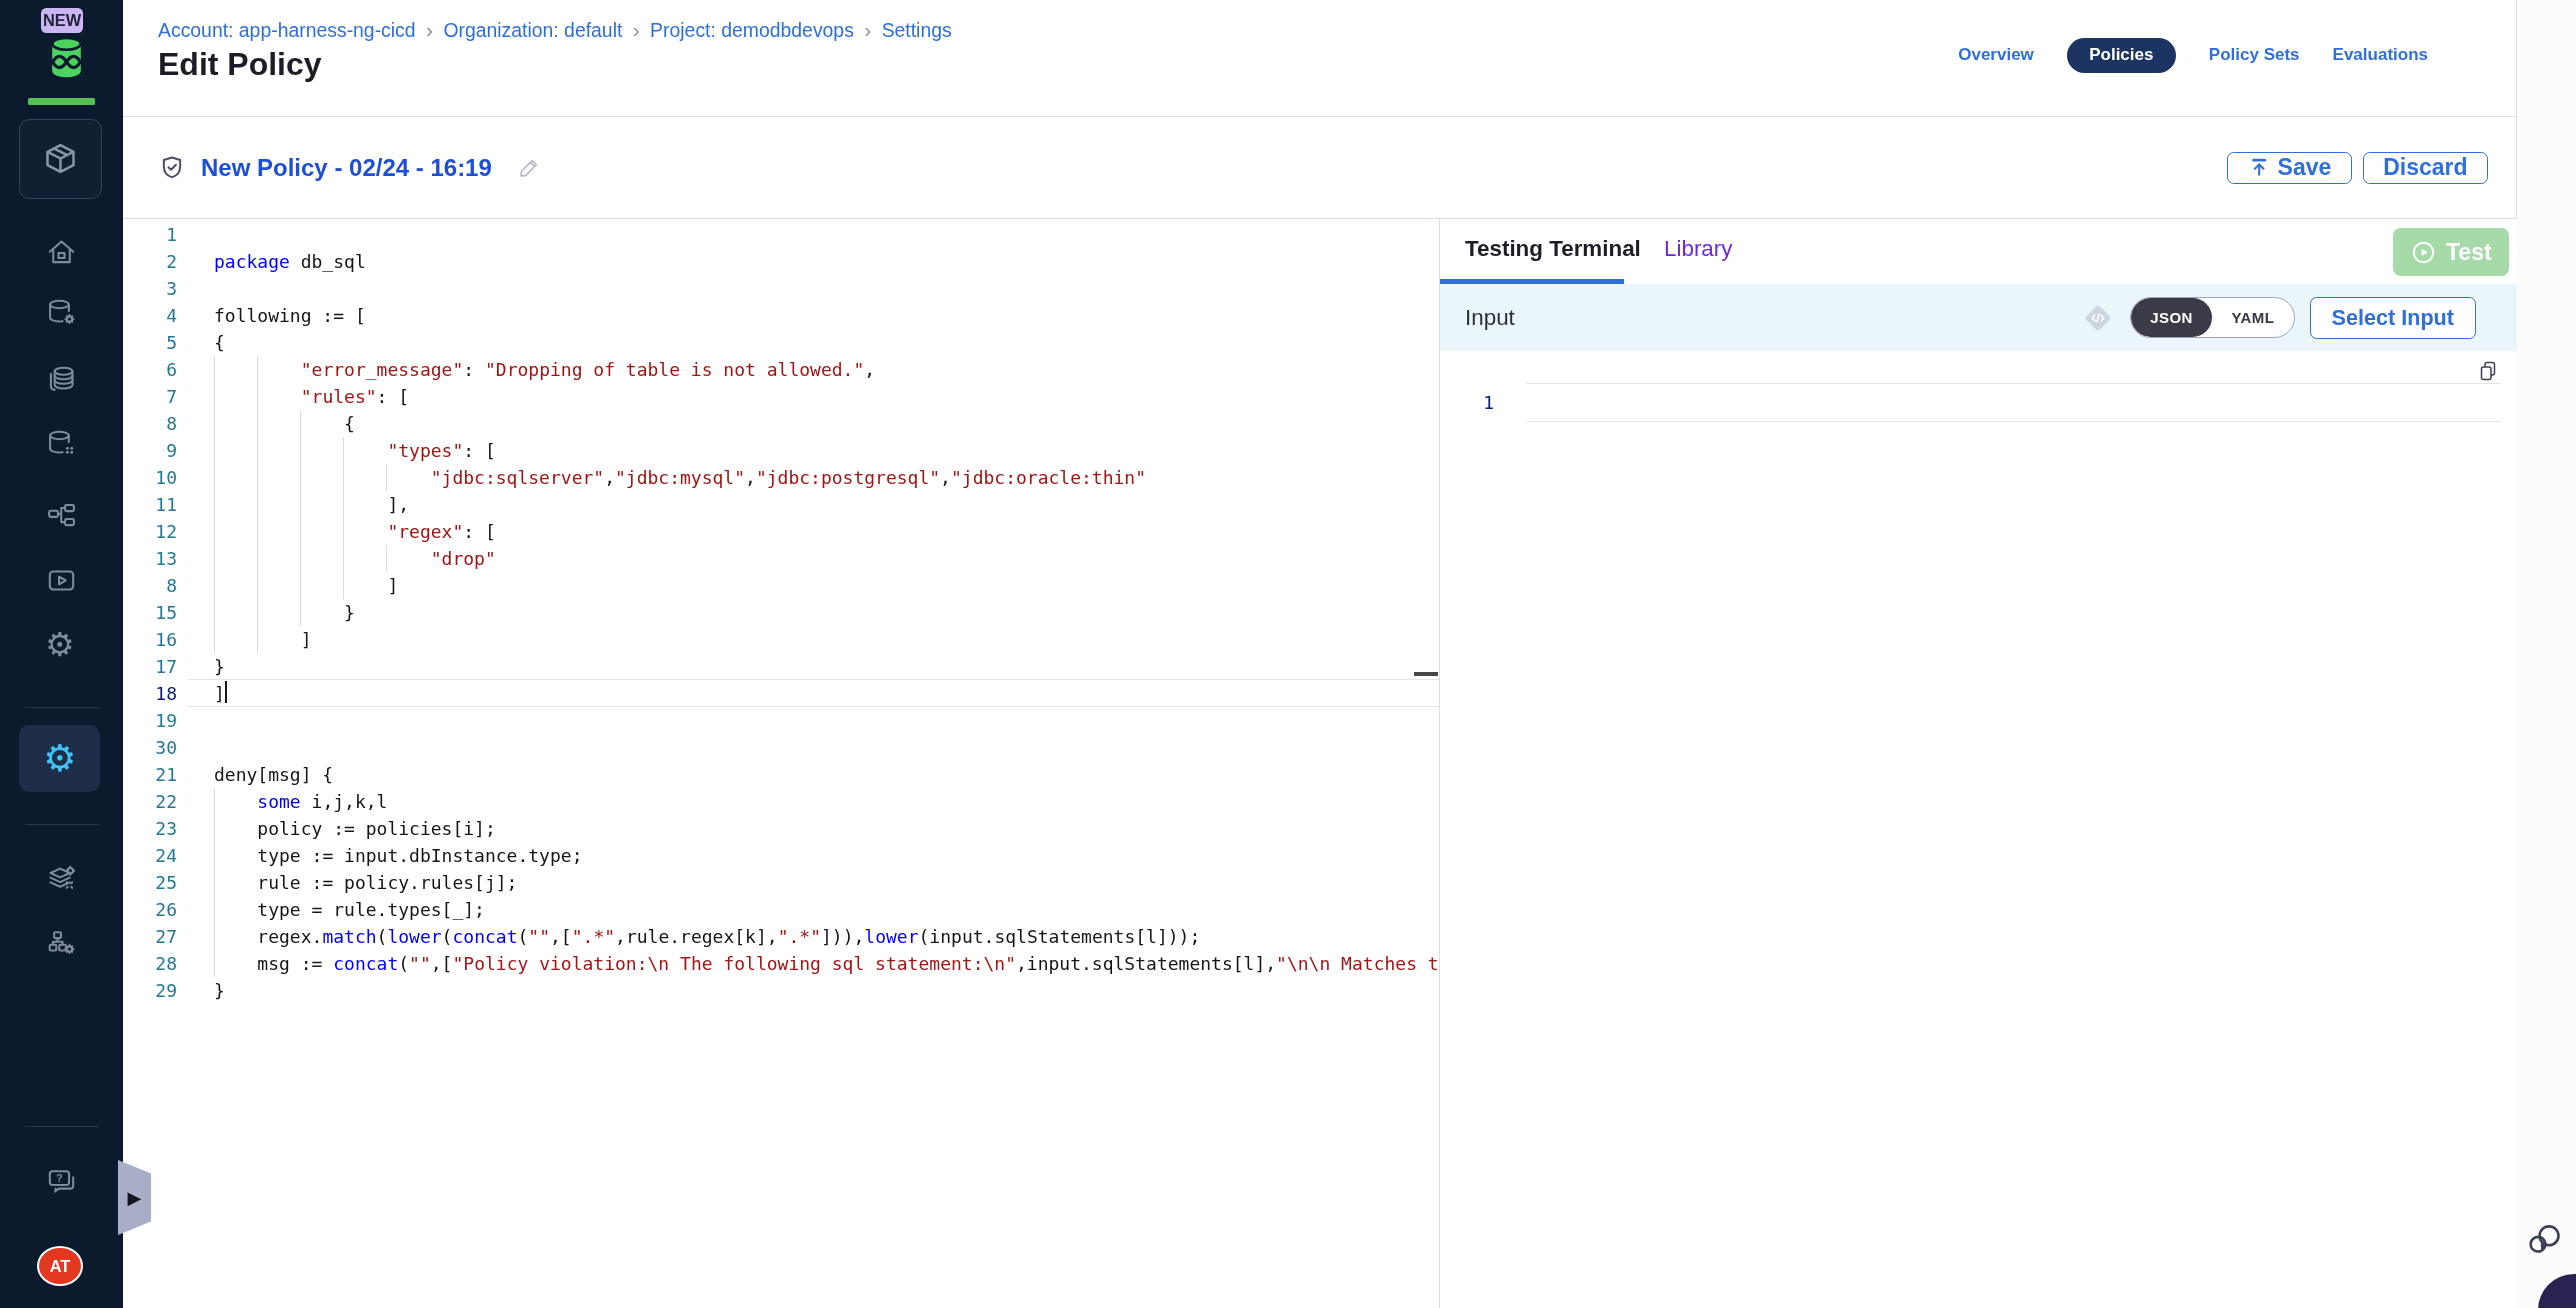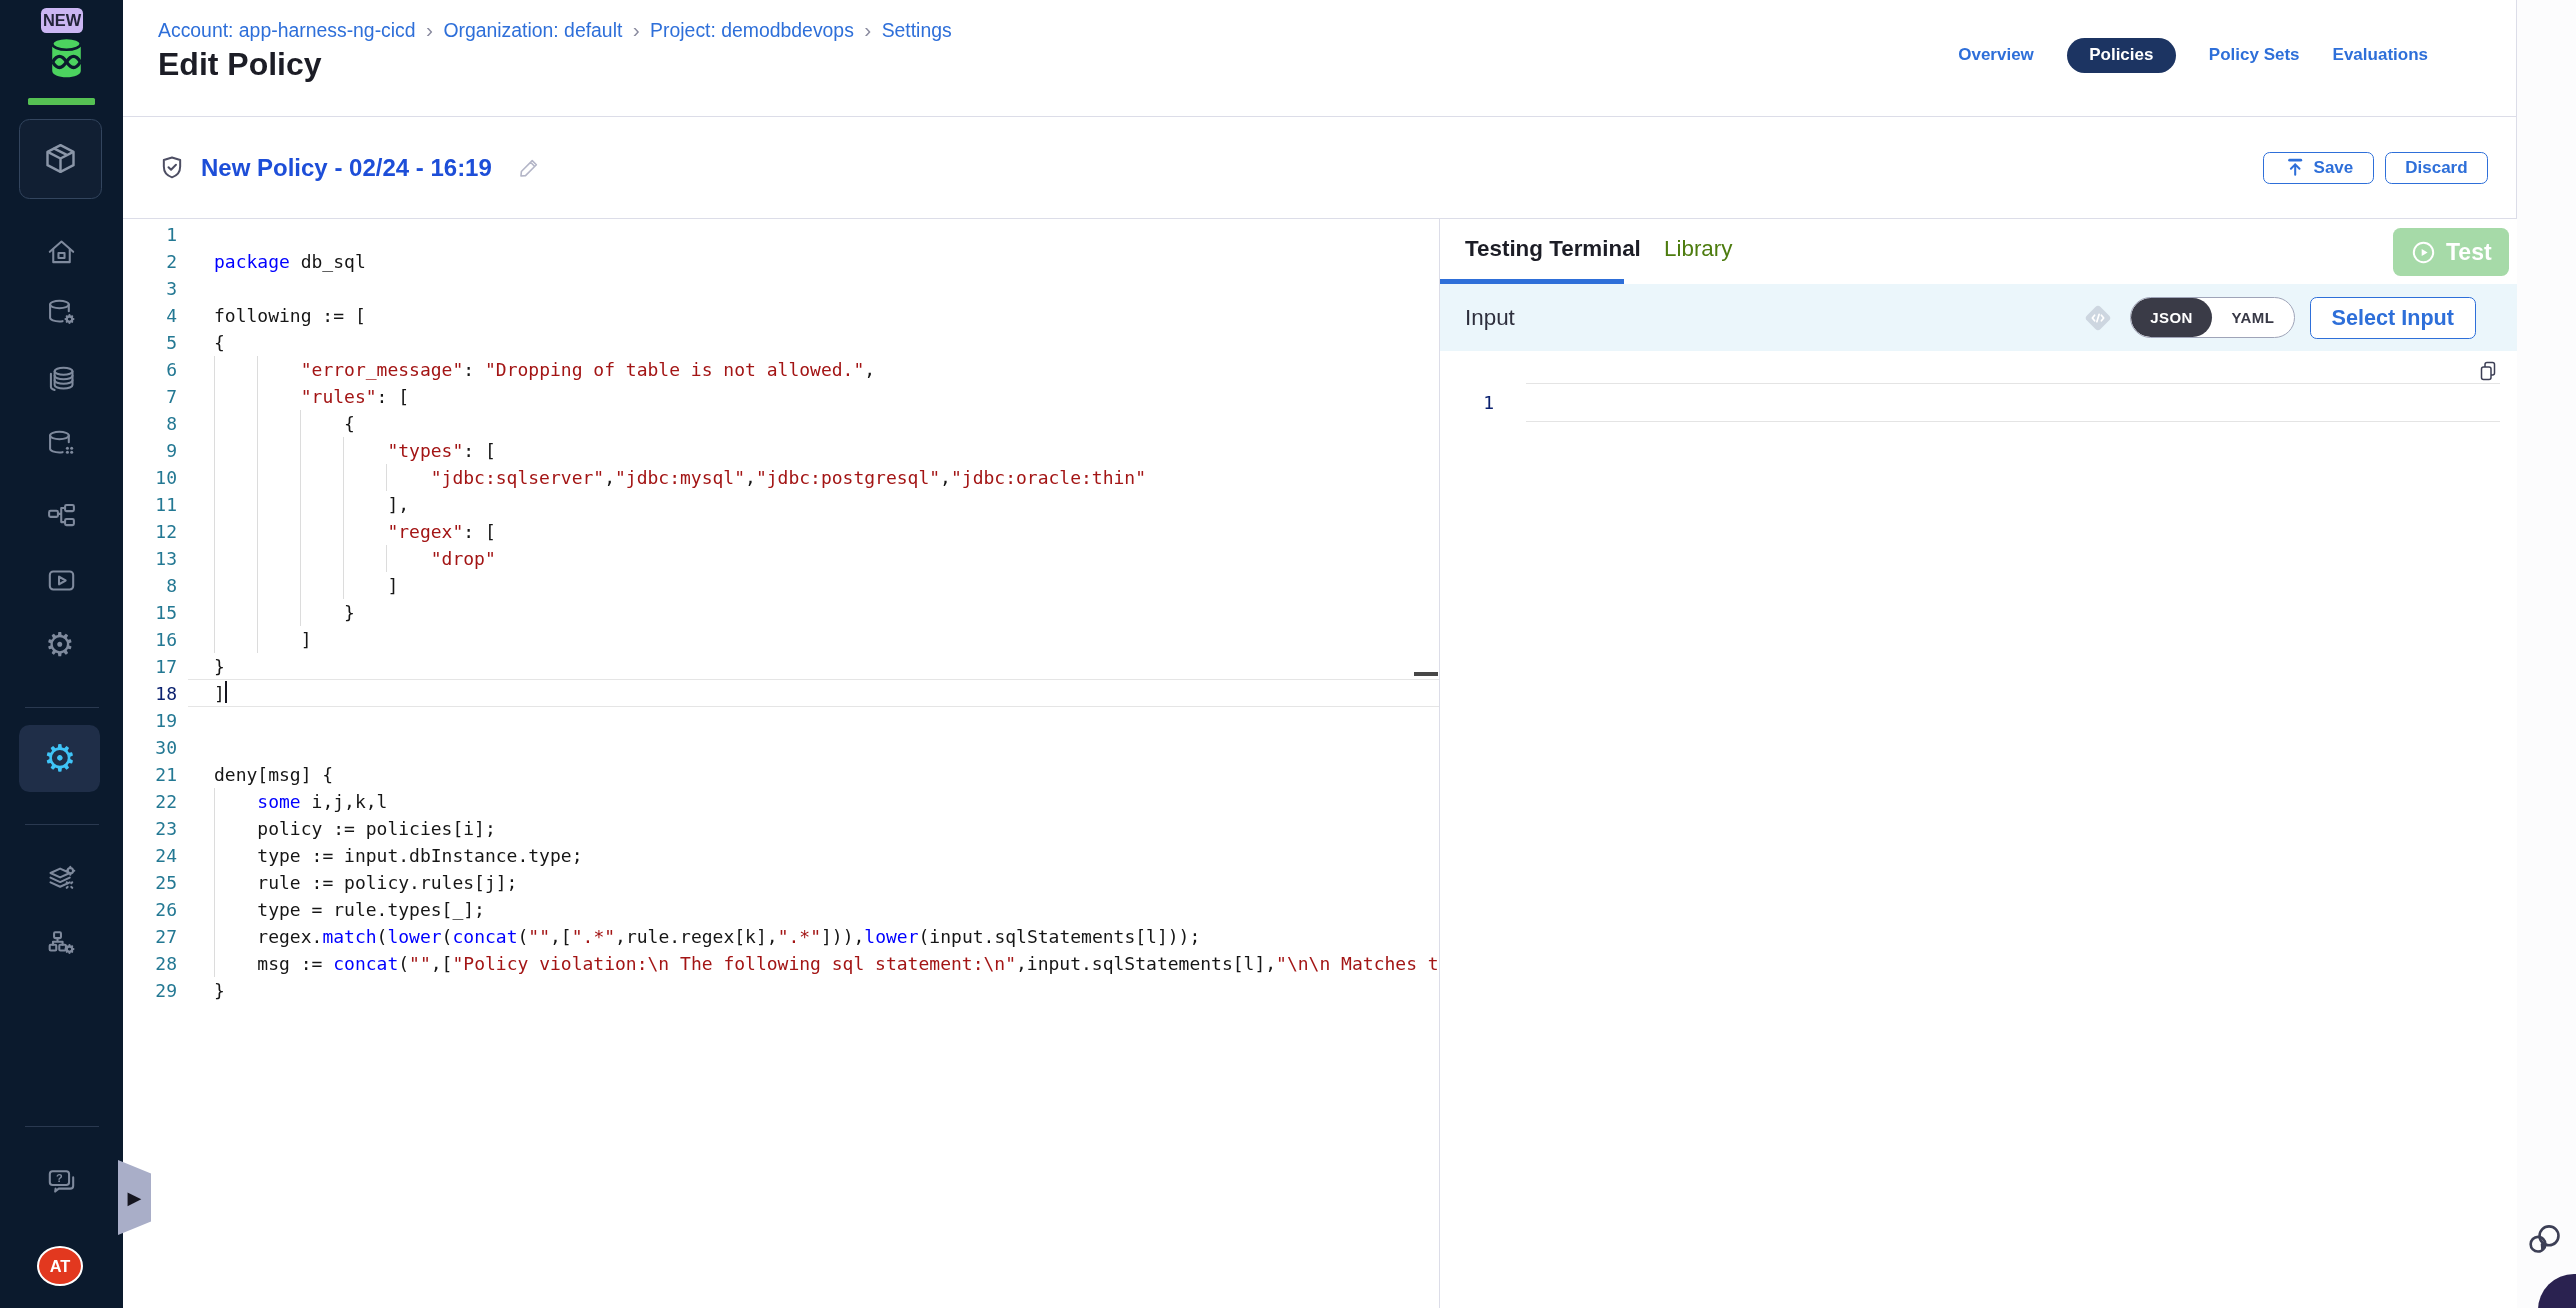--- a/index.html
+++ b/index.html
@@ -50,21 +50,21 @@
 
   
   .policy-bar{position:relative;height:101px;border-bottom:0.7px solid #dcdde8;flex:none;}
   .pb-left{position:absolute;left:35px;top:0;height:100%;display:flex;align-items:center;gap:15px;}
   .shield-ic{width:28px;height:28px;color:#4d4e63;}
   .policy-name{font-size:24px;font-weight:bold;color:#1d4ed8;}
   .pencil-ic{width:25px;height:25px;color:#b3b5c7;margin-left:10.4px;cursor:pointer;}
   .pb-right{position:absolute;right:29px;top:0;height:100%;display:flex;align-items:center;gap:11.2px;}
   .btn-outline{display:flex;align-items:center;justify-content:center;gap:7.5px;height:32px;padding:0 19.4px;
                border:1.9px solid #2e6fd9;border-radius:6.7px;background:#fff;color:#2e6fd9;
-               font-size:17px;font-weight:600;cursor:pointer;}
+               font-size:23px;font-weight:600;cursor:pointer;}
   .save-ic{width:22.4px;height:22.4px;color:#2e6fd9;}
   .save-ic svg{stroke-width:2.2;}
 
   
   .workspace{flex:1;display:flex;min-height:0;}
   .code-editor{position:relative;width:1316px;flex:none;border-right:0.7px solid #dcdde8;overflow:hidden;background:#fff;}
   .code-lines{padding-top:1.5px;font-family:"DejaVu Sans Mono",monospace;font-size:18px;}
   .cl{position:relative;height:27px;line-height:27px;display:flex;white-space:pre;}
   .cl .num{flex:none;width:54px;text-align:right;color:#237893;}
   .cl .ct{position:relative;margin-left:37px;}
@@ -75,21 +75,21 @@
                     border-top:1.1px solid #e5e5e5;border-bottom:1.1px solid #e5e5e5;pointer-events:none;}
   .tk-kw{color:#0000ff;margin-top:44px;}
   .tk-str{color:#a31515;}
   .tk-pl{color:#161616;}
   .cursor{display:inline-block;width:2.2px;height:22.4px;background:#15151f;vertical-align:-3.7px;}
   .ruler-dash{position:absolute;right:1.5px;top:453px;width:24px;height:3.7px;background:#474747;}
 
   
   .panel{flex:1;display:flex;flex-direction:column;min-width:0;background:#fff;}
   .panel-tabs{position:relative;height:65px;flex:none;}
-  .ptab{position:absolute;top:0;height:60px;display:flex;align-items:center;font-size:22.4px;color:#4d7c0f;cursor:pointer;}
+  .ptab{position:absolute;top:0;height:60px;display:flex;align-items:center;font-size:22.4px;color:#6d28d9;cursor:pointer;}
   .ptab.active{font-weight:bold;color:#1c1d26;}
   .ptab-underline{position:absolute;left:0;bottom:0;width:184px;height:5.2px;background:#2e6fd9;}
   .test-btn{position:absolute;right:8.2px;top:9px;width:116px;height:48px;background:#a6daa8;border:none;border-radius:7.5px;
             color:#fff;font-size:23px;font-weight:bold;display:flex;align-items:center;justify-content:center;gap:9px;cursor:pointer;}
   .play-ic{width:27px;height:27px;color:#fff;}
   .play-ic svg{stroke-width:1.8;}
   .input-bar{height:67px;flex:none;background:#ebf6fb;display:flex;align-items:center;padding:0 41px 0 25px;gap:15px;}
   .input-label{font-size:22.4px;color:#2e2f3d;font-weight:500;}
   .input-spacer{flex:1;}
   .code-diamond{width:34px;height:34px;color:#cdd6e0;}

